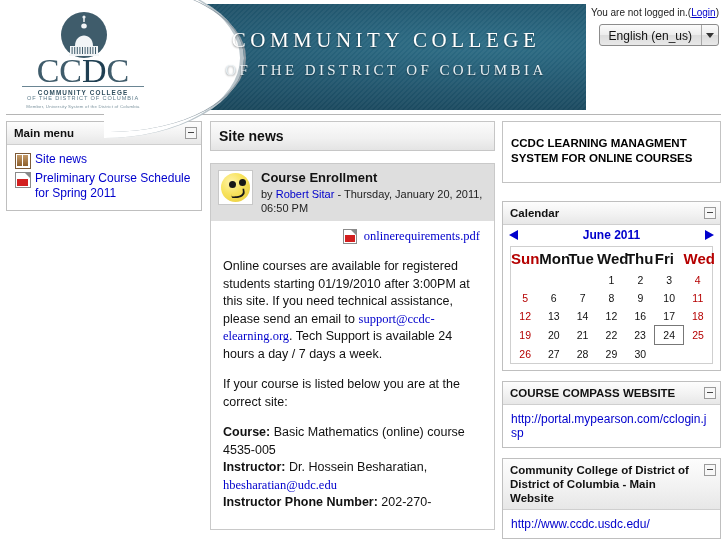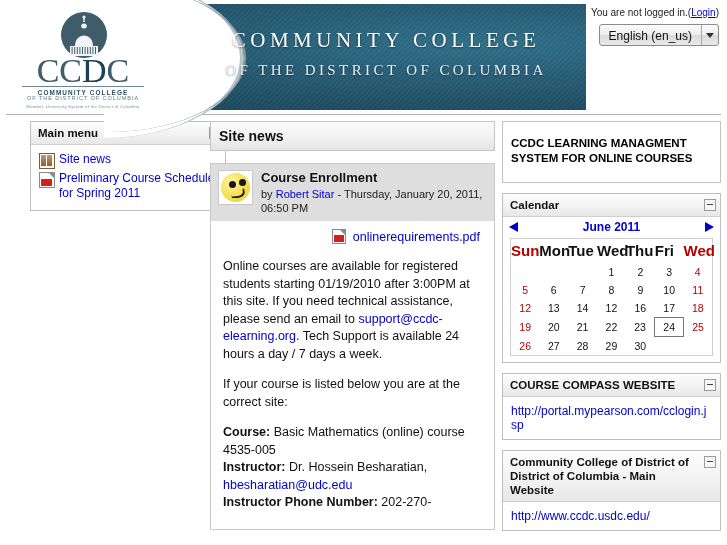--- a/index.html
+++ b/index.html
@@ -208,21 +208,20 @@
     width: 6px; height: 1px;
     background: #444;
   }
   .block-body { padding: 7px 8px; }
 
   
   #left-col {
     position: absolute;
     left: 6px; top: 6px;
     width: 196px;
-    margin-left: 24px;
   }
   .menu-list { list-style: none; margin: 0; padding: 0; }
   .menu-list li {
     display: flex;
     align-items: flex-start;
     margin-bottom: 2px;
   }
   .menu-list a {
     color: #0000cc;
     text-decoration: none;
@@ -348,34 +347,34 @@
     content:"";position:absolute;right:0;top:0;width:0;height:0;
     border-left:5px solid transparent;border-top:5px solid #8a8a8a;
   }
   .attach-row a { color:#0000cc; text-decoration:none; font-size:12.5px; }
   .post-body p {
     margin: 0 0 13px 0;
     font-size: 12.5px;
     line-height: 17.5px;
     color: #111;
   }
-  .post-body a { color: #0000cc; text-decoration: none; }
+  .post-body a { color: #0000cc; text-decoration: none; font-family: Liberation Serif, serif; }
   .post-body b { font-weight: bold; }
 
   
   #right-col {
     position: absolute;
     left: 502px; top: 6px;
     width: 219px;
   }
   .lms-box {
     border: 1px solid #c3c3c3;
     background: #ffffff;
     padding: 14px 14px 16px 8px;
-    margin-bottom: 10px;
+    margin-bottom: 18px;
   }
   .lms-box div {
     font-weight: bold;
     font-size: 11.5px;
     line-height: 15px;
     color: #000;
   }
   .link-body a { color: #0000cc; text-decoration: none; font-size: 12px; word-break: break-all; }
 
   

